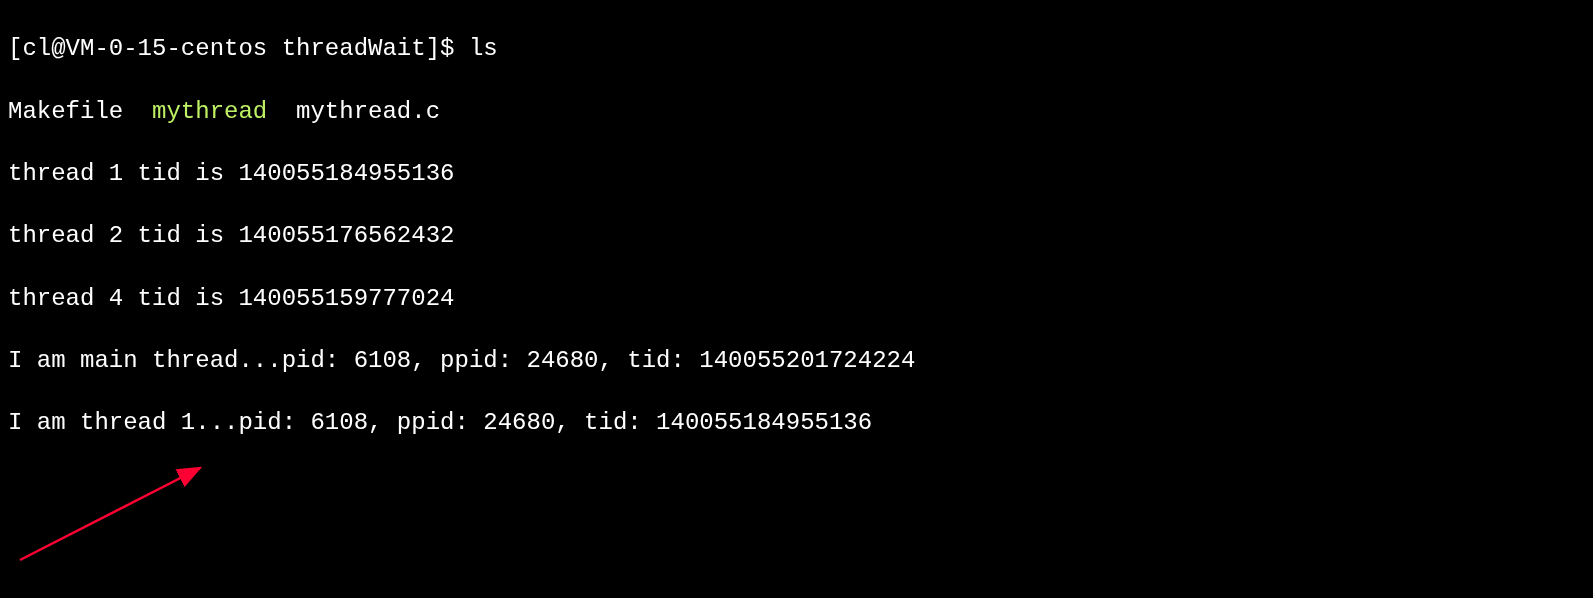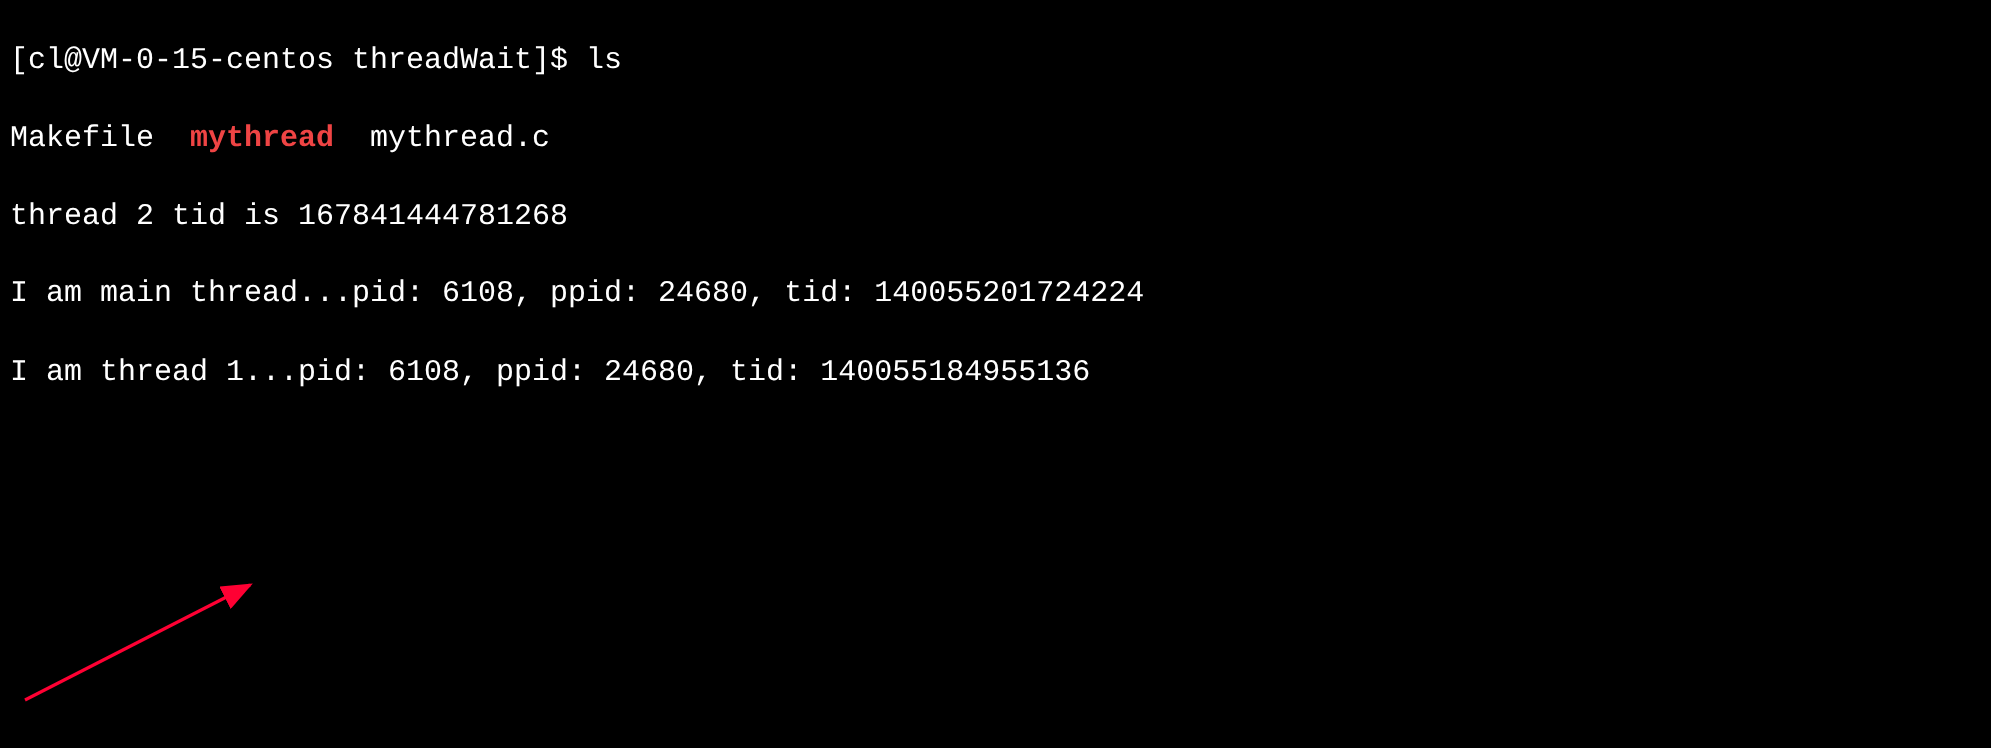--- a/index.html
+++ b/index.html
@@ -22,36 +22,38 @@
     .terminal {
       white-space: pre;
     }
     .line {
       display: block;
     }
     .prompt {
       color: #ffffff;
     }
     .green {
-      color: #ef4444;
-      font-weight: bold;
+      color: #bef264;
+      font-weight: normal;
     }
     .arrow-annotation {
       position: absolute;
       pointer-events: none;
       z-index: 10;
     }
   </style>
 </head>
 <body>
 
 <div class="terminal">
 <span class="line"><span class="prompt">[cl@VM-0-15-centos threadWait]$ </span><span>ls</span></span>
 <span class="line"><span>Makefile  </span><span class="green">mythread</span><span>  mythread.c</span></span>
-<span class="line">thread 2 tid is 167841444781268</span>
+<span class="line">thread 1 tid is 140055184955136</span>
+<span class="line">thread 2 tid is 140055176562432</span>
+<span class="line">thread 4 tid is 140055159777024</span>
 <span class="line">I am main thread...pid: 6108, ppid: 24680, tid: 140055201724224</span>
 <span class="line">I am thread 1...pid: 6108, ppid: 24680, tid: 140055184955136</span>
 
 
 
 
 
 
 </div>
 

